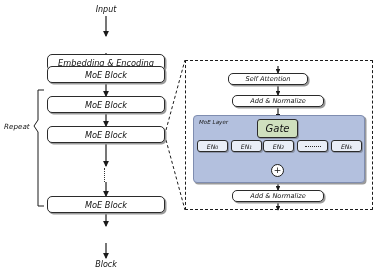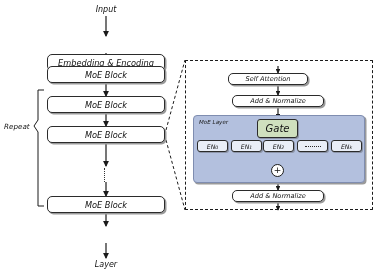--- a/index.html
+++ b/index.html
@@ -170,21 +170,21 @@
 
   <div class="rbox lbox" style="top:96px;">MoE Block</div>
 
   <div class="rbox lbox" style="top:126px;">MoE Block</div>
 
   <div id="left-ellipsis"></div>
 
   <div class="rbox lbox" style="top:196px;">MoE Block</div>
 
 
-  <div class="plaintext" style="left:76px;top:259px;width:60px;height:11px;font-size:8px;">Layer</div>
+  <div class="plaintext" style="left:76px;top:259px;width:60px;height:11px;font-size:8px;">Block</div>
 
   <div class="plaintext" style="left:0px;top:121px;width:34px;height:11px;font-size:7.2px;justify-content:flex-start;padding-left:4px;">Repeat</div>
 
   <div id="detail-panel"></div>
 
   <div class="rbox dbox" style="left:228px;top:73px;width:80px;">Self Attention</div>
 
   <div class="rbox dbox" style="left:232px;top:95px;width:92px;">Add &amp; Normalize</div>
 
   <div id="moe-layer-panel"></div>

